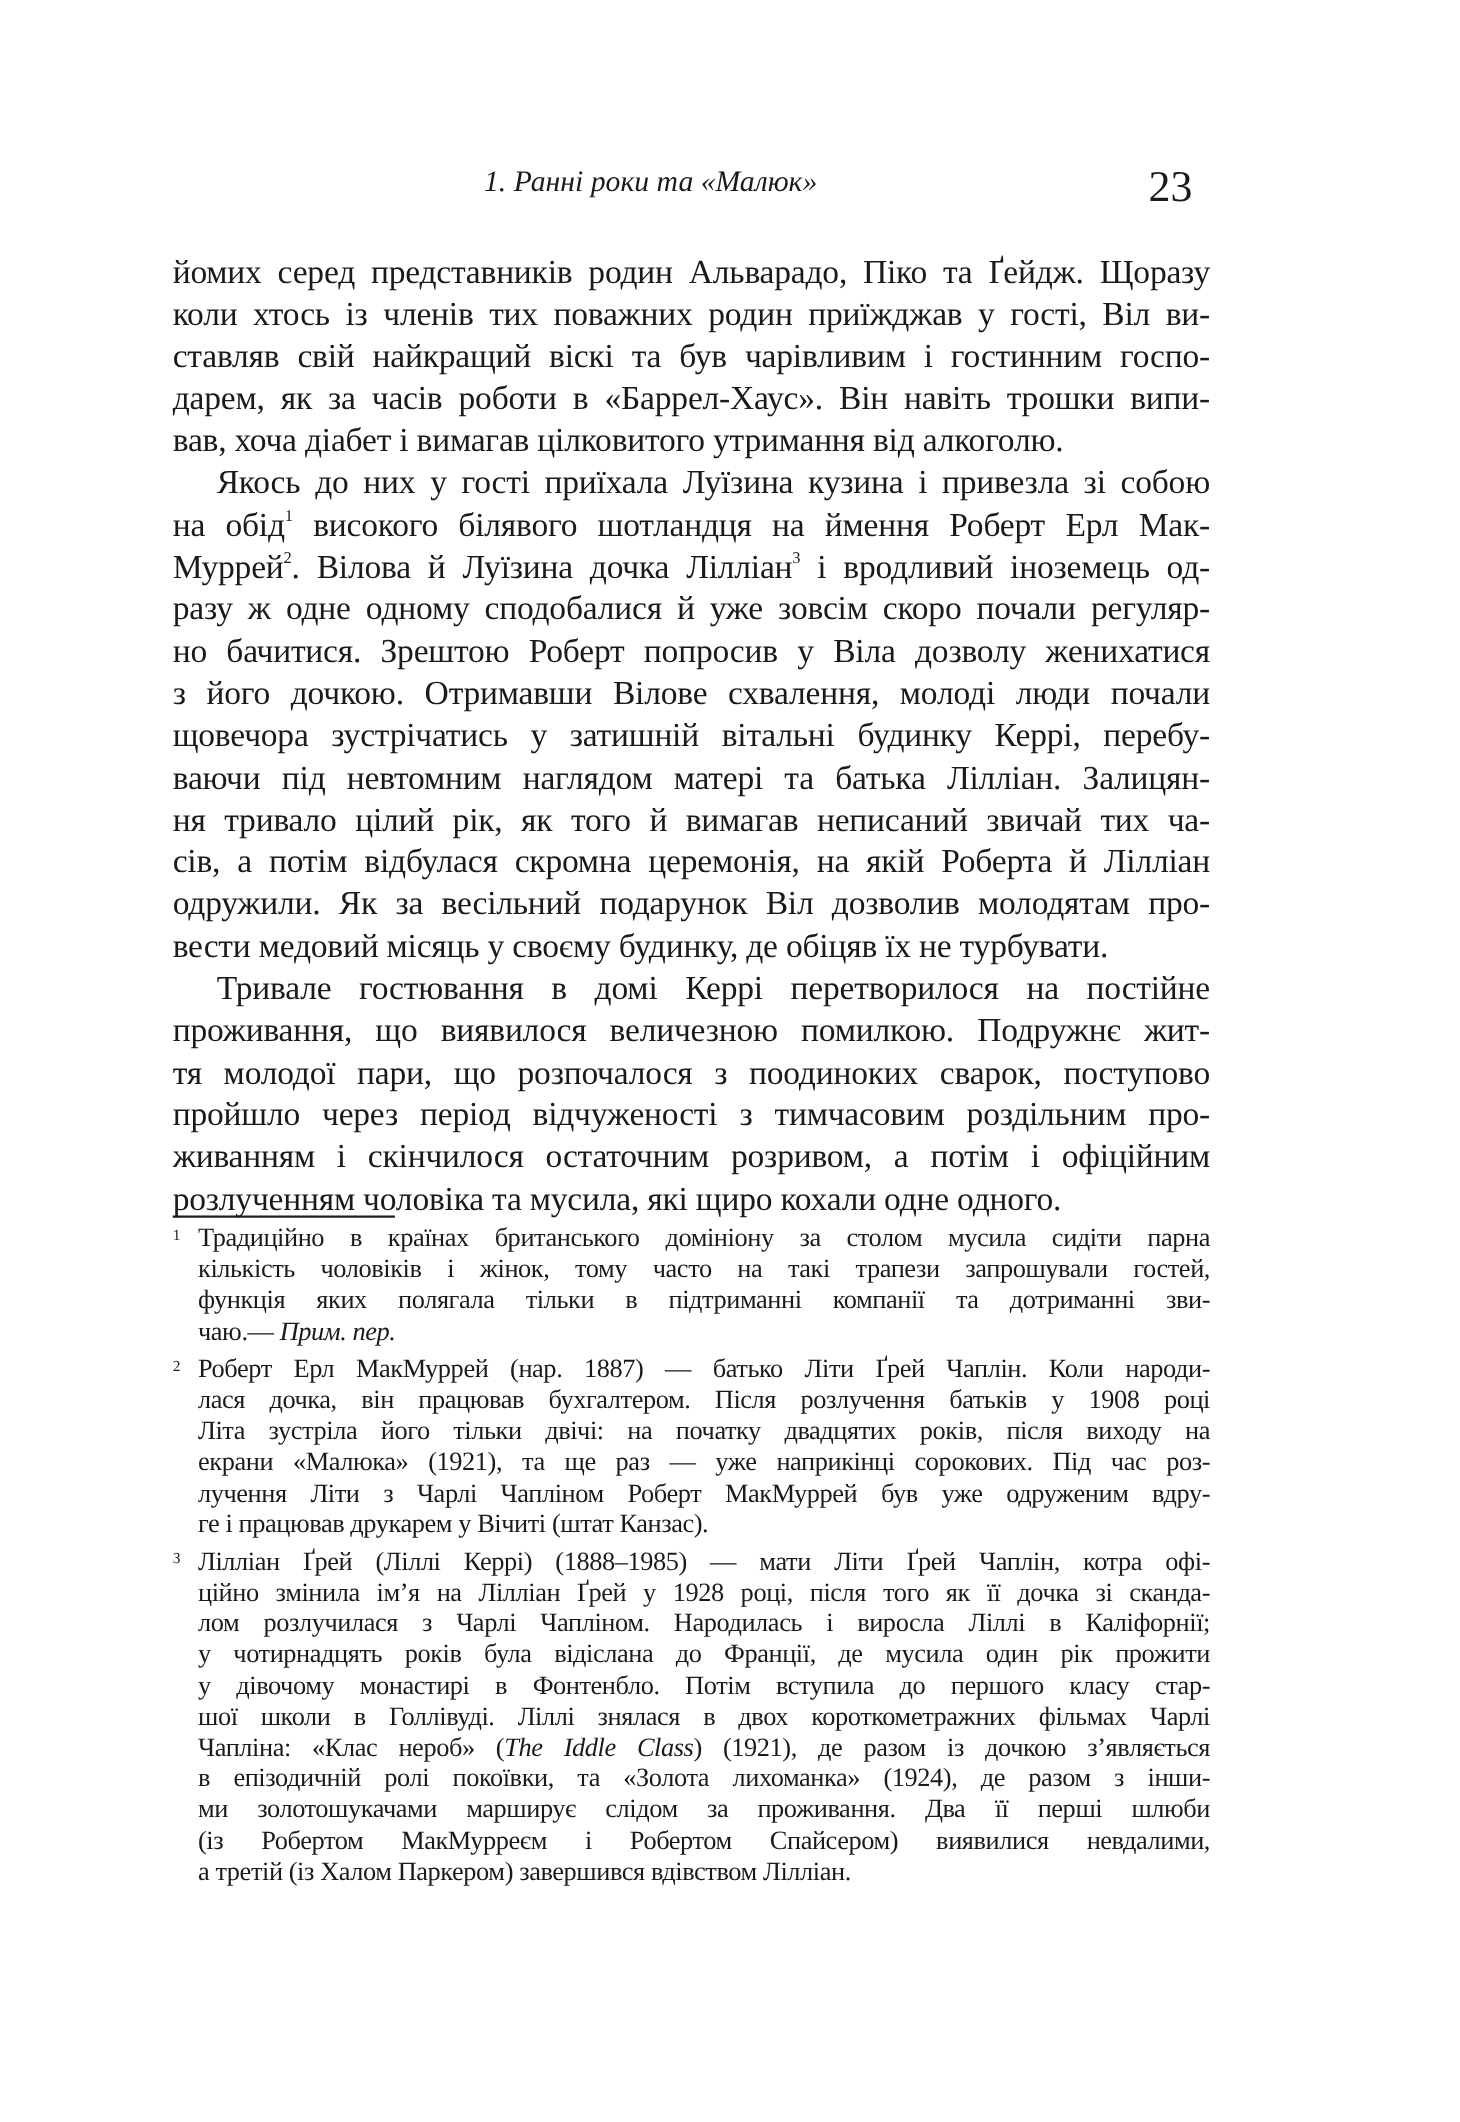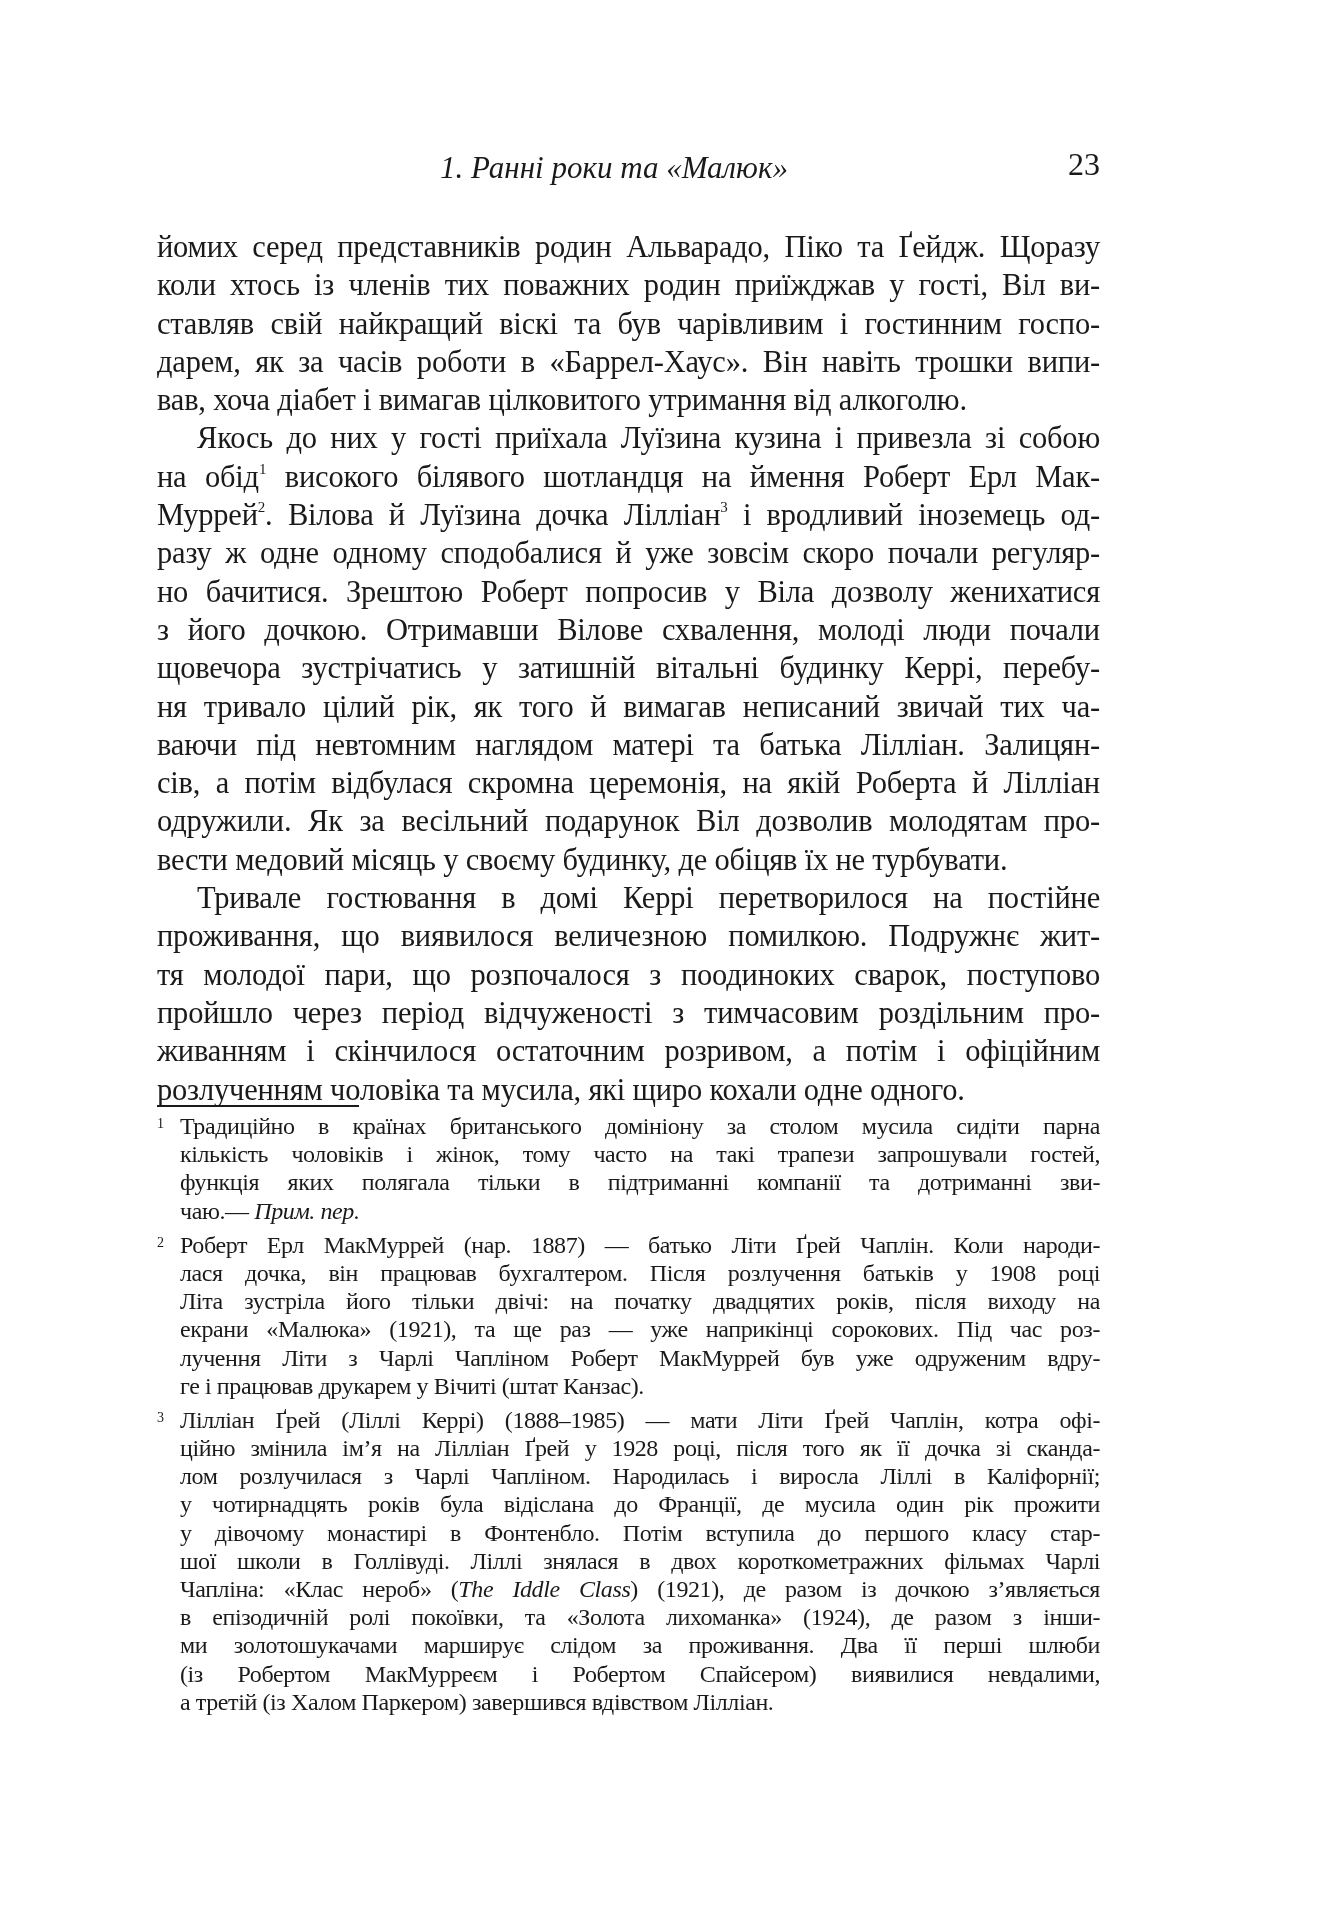--- a/index.html
+++ b/index.html
@@ -1,20 +1,20 @@
 <!DOCTYPE html>
 <html><head>
 <meta charset="utf-8">
 <style>
   html, body { margin: 0; padding: 0; background: #ffffff; }
   body { width: 1327px; height: 1929px; position: relative; overflow: hidden; color: #1a1a1a; }
   .page { position: absolute; left: 157px; top: 0; width: 943px; font-family: "Liberation Serif", "DejaVu Serif", serif; }
   .running-head { position: absolute; top: 150px; left: 0; width: 943px; height: 40px; }
-  .running-title { position: absolute; left: 283px; top: 0; font-style: italic; font-size: 31px; }
-  .page-number { position: absolute; right: 0; top: -4px; font-size: 32px; }
+  .running-title { position: absolute; left: 283px; top: 0; font-style: italic; font-size: 27px; }
+  .page-number { position: absolute; right: 16px; top: -4px; font-size: 40px; }
   .body-text { position: absolute; top: 228px; left: 0; width: 943px; }
   .line { font-size: 30.5px; line-height: 38.3px; height: 38.3px; white-space: nowrap; text-align: justify; text-align-last: justify; letter-spacing: -0.2px; }
   .line.last { text-align-last: left; font-family: Liberation Serif, serif; }
   .line.indent { padding-left: 40px; }
   sup.fn { font-size: 15px; vertical-align: 13px; line-height: 0; }
   .rule { position: absolute; top: 1105px; left: 0; width: 202px; height: 2px; background: #1a1a1a; }
   .footnotes { position: absolute; top: 1112px; left: 0; width: 943px; }
   .fn-block { position: relative; padding-left: 23px; }
   .fn-num { position: absolute; left: 0; top: 4px; font-size: 14px; }
   .fline { font-size: 24px; line-height: 28.2px; height: 28.2px; white-space: nowrap; text-align: justify; text-align-last: justify; letter-spacing: -0.4px; }
@@ -37,22 +37,22 @@
     <div class="line">ставляв свій найкращий віскі та був чарівливим і гостинним госпо-</div>
     <div class="line">дарем, як за часів роботи в «Баррел-Хаус». Він навіть трошки випи-</div>
     <div class="line last">вав, хоча діабет і вимагав цілковитого утримання від алкоголю.</div>
     <div class="line indent">Якось до них у гості приїхала Луїзина кузина і привезла зі собою</div>
     <div class="line"><span>на обід</span><sup class="fn">1</sup><span> високого білявого шотландця на ймення Роберт Ерл Мак-</span></div>
     <div class="line"><span>Муррей</span><sup class="fn">2</sup><span>. Вілова й Луїзина дочка Лілліан</span><sup class="fn">3</sup><span> і вродливий іноземець од-</span></div>
     <div class="line">разу ж одне одному сподобалися й уже зовсім скоро почали регуляр-</div>
     <div class="line">но бачитися. Зрештою Роберт попросив у Віла дозволу женихатися</div>
     <div class="line">з його дочкою. Отримавши Вілове схвалення, молоді люди почали</div>
     <div class="line">щовечора зустрічатись у затишній вітальні будинку Керрі, перебу-</div>
+    <div class="line">ваючи під невтомним наглядом матері та батька Лілліан. Залицян-</div>
     <div class="line">ня тривало цілий рік, як того й вимагав неписаний звичай тих ча-</div>
-    <div class="line">ваючи під невтомним наглядом матері та батька Лілліан. Залицян-</div>
     <div class="line">сів, а потім відбулася скромна церемонія, на якій Роберта й Лілліан</div>
     <div class="line">одружили. Як за весільний подарунок Віл дозволив молодятам про-</div>
     <div class="line last">вести медовий місяць у своєму будинку, де обіцяв їх не турбувати.</div>
     <div class="line indent">Тривале гостювання в домі Керрі перетворилося на постійне</div>
     <div class="line">проживання, що виявилося величезною помилкою. Подружнє жит-</div>
     <div class="line">тя молодої пари, що розпочалося з поодиноких сварок, поступово</div>
     <div class="line">пройшло через період відчуженості з тимчасовим роздільним про-</div>
     <div class="line">живанням і скінчилося остаточним розривом, а потім і офіційним</div>
     <div class="line last">розлученням чоловіка та мусила, які щиро кохали одне одного.</div>
   </div>

